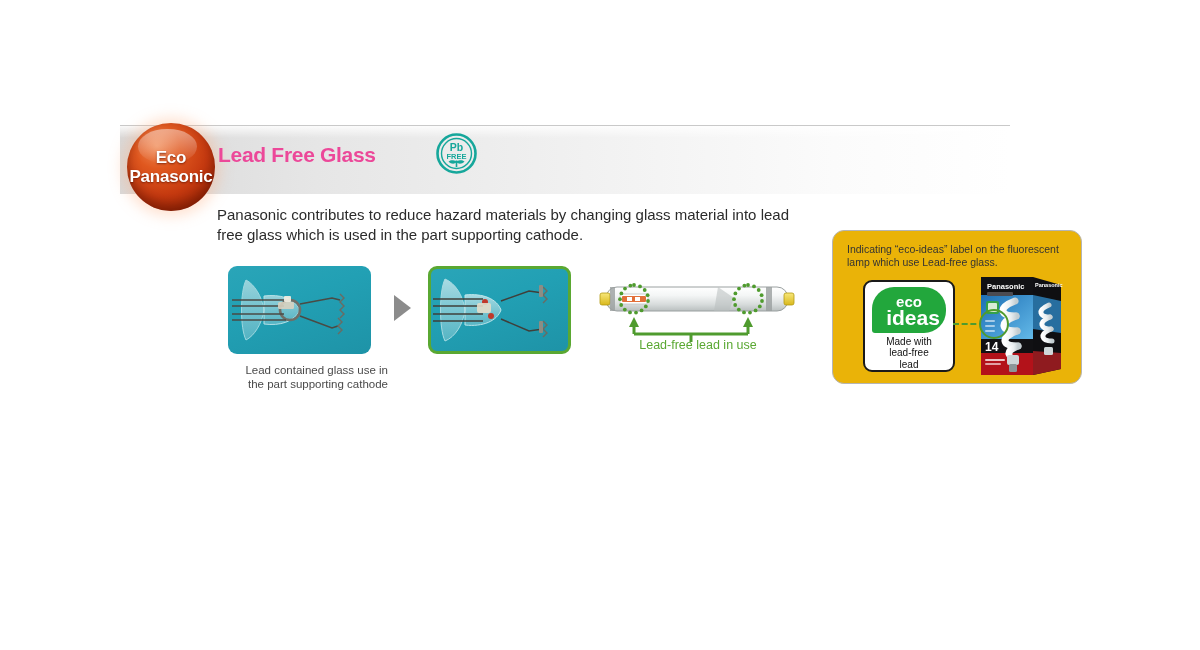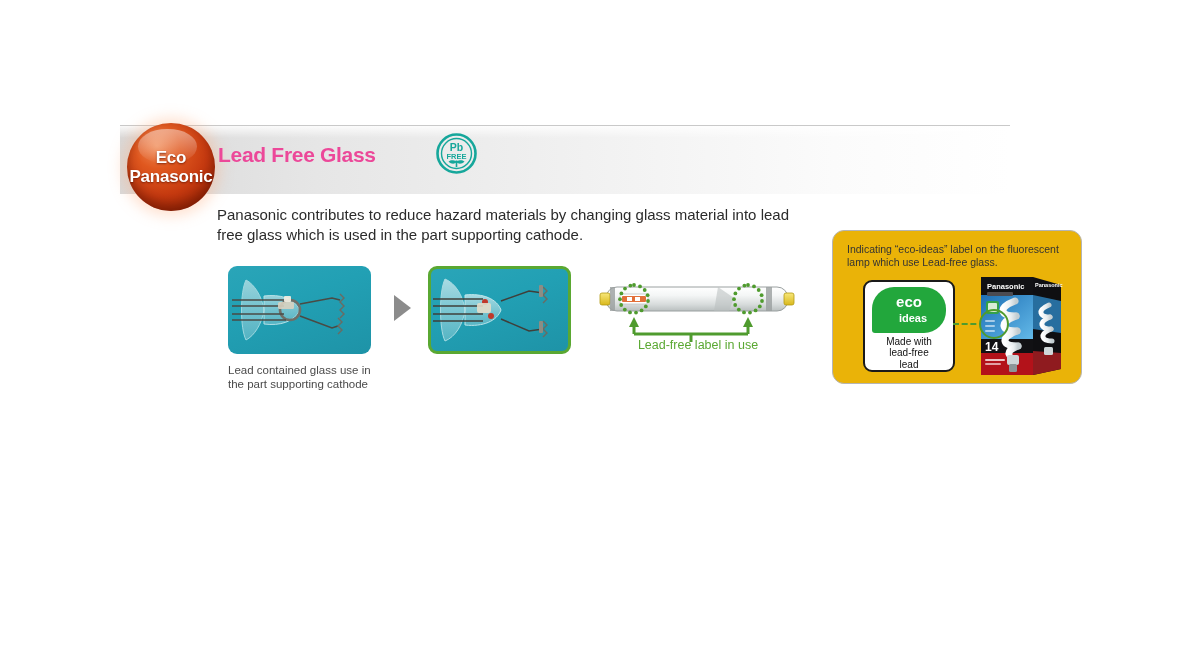--- a/index.html
+++ b/index.html
@@ -53,21 +53,21 @@
   }
 
   
   .photo-block{position:absolute;}
   .photo{
     width:143px;height:88px;border-radius:9px;position:relative;overflow:hidden;
     background:linear-gradient(160deg,#2aa5b8 0%,#22a0b4 40%,#1e93a7 100%);
   }
   .photo.green-edge{border:3px solid #5aa832;width:137px;height:82px;}
   .caption{margin-top:10px;font-size:11.5px;line-height:13.5px;width:160px;}
-  .cap-gray{color:#4a4a4a;}
+  .cap-gray{color:#4a4a4a;text-align:right;}
   .cap-green{color:#5aa832;font-weight:bold;}
 
   .arrow-sep{
     position:absolute;left:394px;top:295px;width:0;height:0;
     border-top:13px solid transparent;border-bottom:13px solid transparent;
     border-left:17px solid #8c8c8c;
   }
 
   
   .photo svg{position:absolute;left:0;top:0;}
@@ -93,21 +93,21 @@
     border:2px solid #1a1a1a;border-radius:9px;background:#ffffff;
     display:flex;flex-direction:column;align-items:center;
   }
   .leaf{
     width:74px;height:46px;margin-top:5px;background:#22a73c;position:relative;
     border-radius:22px 22px 22px 3px;
     display:flex;flex-direction:column;align-items:center;justify-content:center;
     color:#ffffff;font-weight:bold;line-height:16px;
   }
   .leaf .l1{font-size:15px;}
-  .leaf .l2{font-size:11px;padding-left:8px;}
+  .leaf .l2{font-size:21px;padding-left:8px;}
   .eco-label-card .sub{
     margin-top:3px;text-align:center;font-size:10px;line-height:11.5px;
     font-weight:normal;color:#111111;
   }
   .dash-link{
     position:absolute;left:120px;top:92px;width:32px;height:0;
     border-top:2px dashed #4f9b2e;
   }
   .pkg{position:absolute;left:138px;top:40px;width:92px;height:104px;}
   .pkg-highlight{
@@ -272,21 +272,21 @@
     <g stroke="#4f9b2e" stroke-width="3" fill="none">
       <path d="M36 62 L36 52"></path>
       <path d="M150 62 L150 52"></path>
       <path d="M36 62 L150 62"></path>
       <path d="M93 62 L93 70"></path>
     </g>
     <polygon points="36,45 31,55 41,55" fill="#4f9b2e"></polygon>
     <polygon points="150,45 145,55 155,55" fill="#4f9b2e"></polygon>
   </svg>
 </div>
-<div class="tube-label">Lead-free label in use</div>
+<div class="tube-label">Lead-free lead in use</div>
 
 <div class="eco-panel">
   <div class="panel-note">Indicating “eco-ideas” label on the fluorescent lamp which use Lead-free glass.</div>
 
   <div class="eco-label-card">
     <div class="leaf">
       <span class="l1">eco</span>
       <span class="l2">ideas</span>
     </div>
     <div class="sub">

